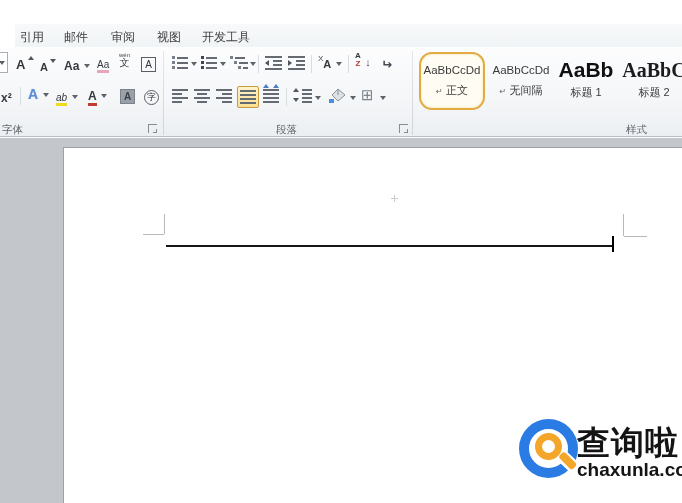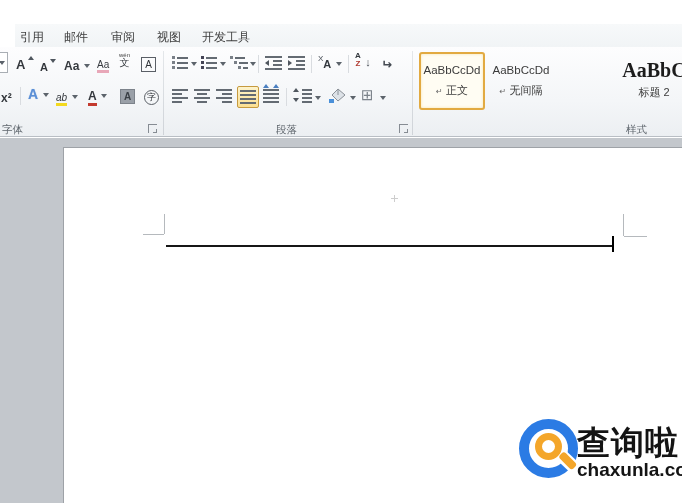--- a/index.html
+++ b/index.html
@@ -67,21 +67,21 @@
   .bars i.first { margin-top:0; }
   .dotrow { display:flex; align-items:center; margin-top:2px; }
   .dotrow.first { margin-top:0; }
   .dotrow b { width:3px; height:3px; background:#7a8088; margin-right:2px; }
   .dotrow s { display:block; height:2px; background:#646b73; flex:1; text-decoration:none; }
   .sel { background:linear-gradient(#fdf3cb,#fbdf92); border:1px solid #c69a3f; border-radius:2px; }
   .mini-sep { position:absolute; width:1px; background:#d9dce0; }
 
   
   .stylecard { position:absolute; top:5px; width:66px; height:58px; border:2px solid transparent;
-    border-radius:3px; text-align:center; cursor:default; }
+    border-radius:13px; text-align:center; cursor:default; }
   .stylecard.selected { border-color:#e2aa41; background:#fffdf3; box-shadow:inset 0 0 3px #f6e3ae; }
   .stylecard .sample { display:block; margin-top:10px; font-size:11.5px; color:#3a3a3a; white-space:nowrap; }
   .stylecard .sample.h1 { margin-top:4px; font-size:21px; font-weight:bold; color:#101010; }
   .stylecard .sample.h2 { margin-top:5px; font-size:20px; font-weight:600; color:#1c1c1c;
     font-family:"Liberation Serif","DejaVu Serif",serif; }
   .stylecard .stlabel { display:block; margin-top:7px; font-size:11px; color:#3c3c3c; white-space:nowrap; }
   .stylecard .stlabel .rmark { font-size:8px; color:#666; }
 
   
   .docarea { position:absolute; left:0; top:138px; width:682px; height:365px; background:#c3c7cc; }
@@ -346,20 +346,24 @@
     <div class="gsep" style="left:412px"></div>
 
     <div class="stylecard selected" style="left:419px">
       <span class="sample">AaBbCcDd</span>
       <span class="stlabel"><span class="rmark">↵</span> <span>正文</span></span>
     </div>
     <div class="stylecard" style="left:488px">
       <span class="sample">AaBbCcDd</span>
       <span class="stlabel"><span class="rmark">↵</span> <span>无间隔</span></span>
     </div>
+    <div class="stylecard" style="left:555px;width:62px">
+      <span class="sample h1">AaBb</span>
+      <span class="stlabel" style="margin-top:3px">标题 1</span>
+    </div>
     <div class="stylecard" style="left:619px;width:70px">
       <span class="sample h2">AaBbC</span>
       <span class="stlabel" style="margin-top:3px">标题 2</span>
     </div>
     <span class="glabel" style="left:626px">样式</span>
   </div>
 
   <div class="docarea">
     <div class="page">
 

